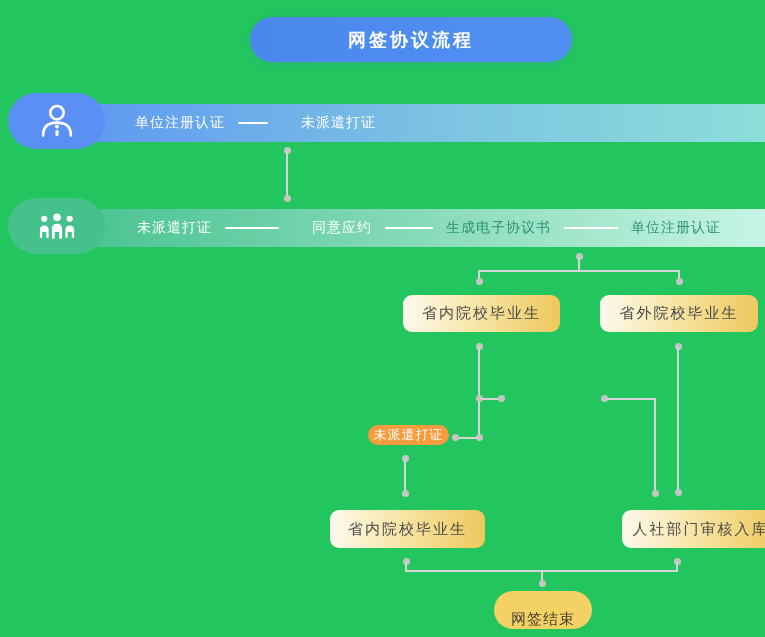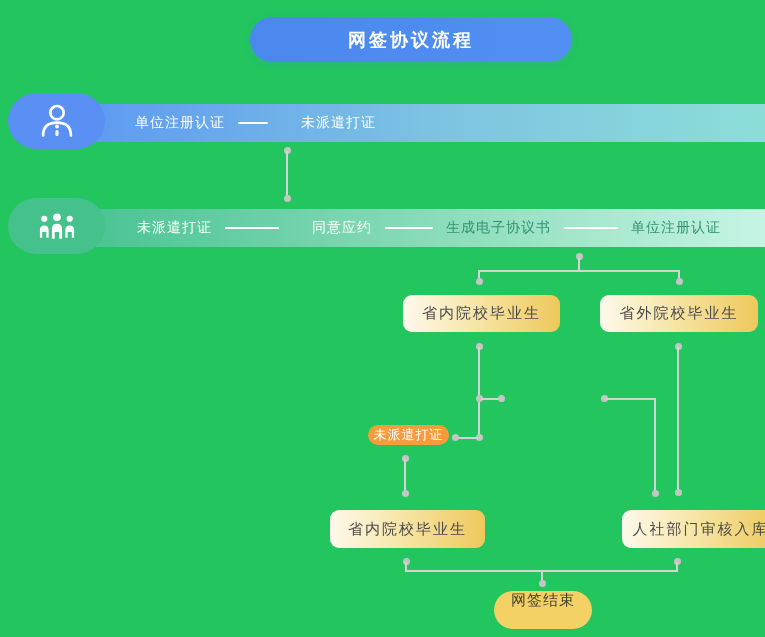--- a/index.html
+++ b/index.html
@@ -38,21 +38,21 @@
   .box-br{left:622px;top:510px;width:157px;height:38px;}
 
   
   .pill{position:absolute;display:flex;align-items:center;justify-content:center;border-radius:14px;}
   .pill span{color:#fff;font-size:13px;letter-spacing:1px;}
   .pill-blue{left:513px;top:387px;width:80px;height:26px;background:#568bf4;border-radius:13px;}
   .pill-orange{left:368px;top:425px;width:81px;height:20px;background:#f89b3d;}
 
   
   .end-pill{position:absolute;left:494px;top:591px;width:98px;height:38px;border-radius:19px;
-    background:#f4d164;display:flex;align-items:flex-start;justify-content:center;}
+    background:#f4d164;display:flex;align-items:flex-end;justify-content:center;}
   .end-pill span{font-size:15px;color:#474131;letter-spacing:1px;}
 
   
   .line{position:absolute;background:#d4d4d4;}
   .vl{width:2px;} .hl{height:2px;}
   .dot{position:absolute;width:7px;height:7px;border-radius:50%;background:#c5c5c5;}
 </style>
 </head>
 <body>
 

